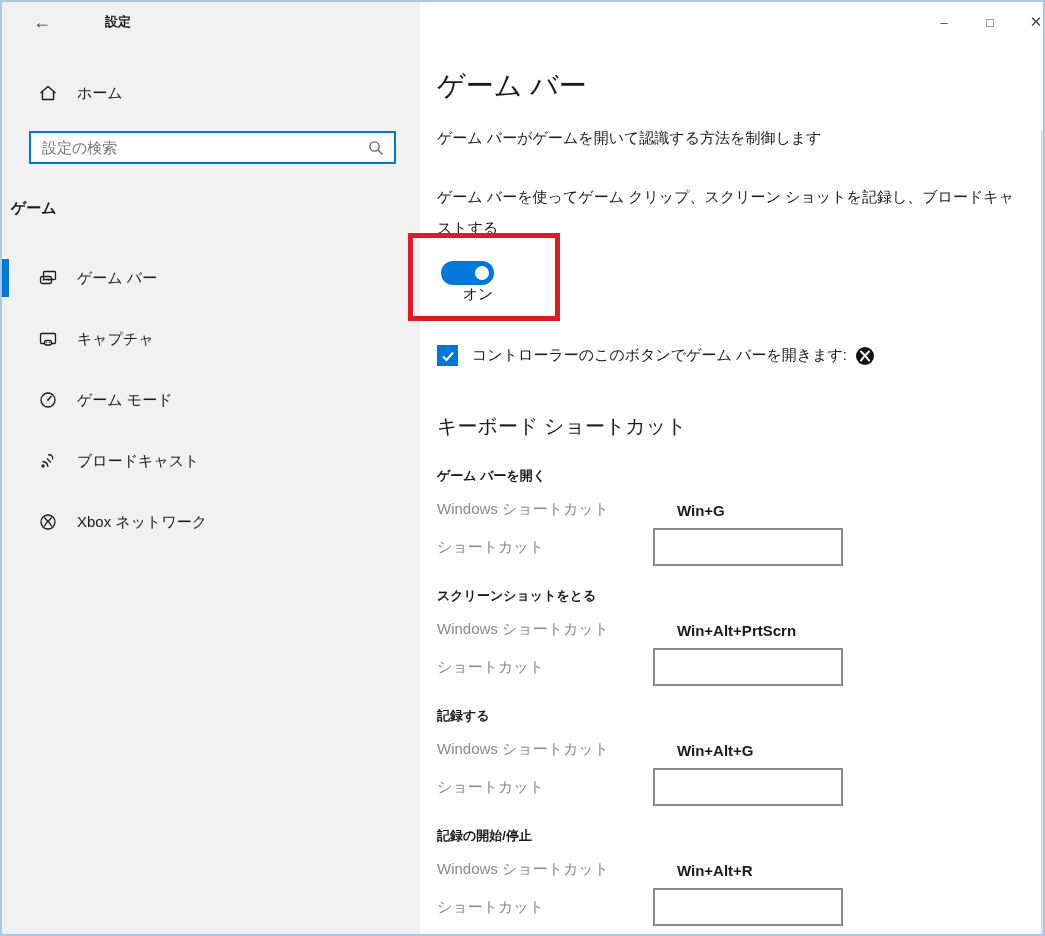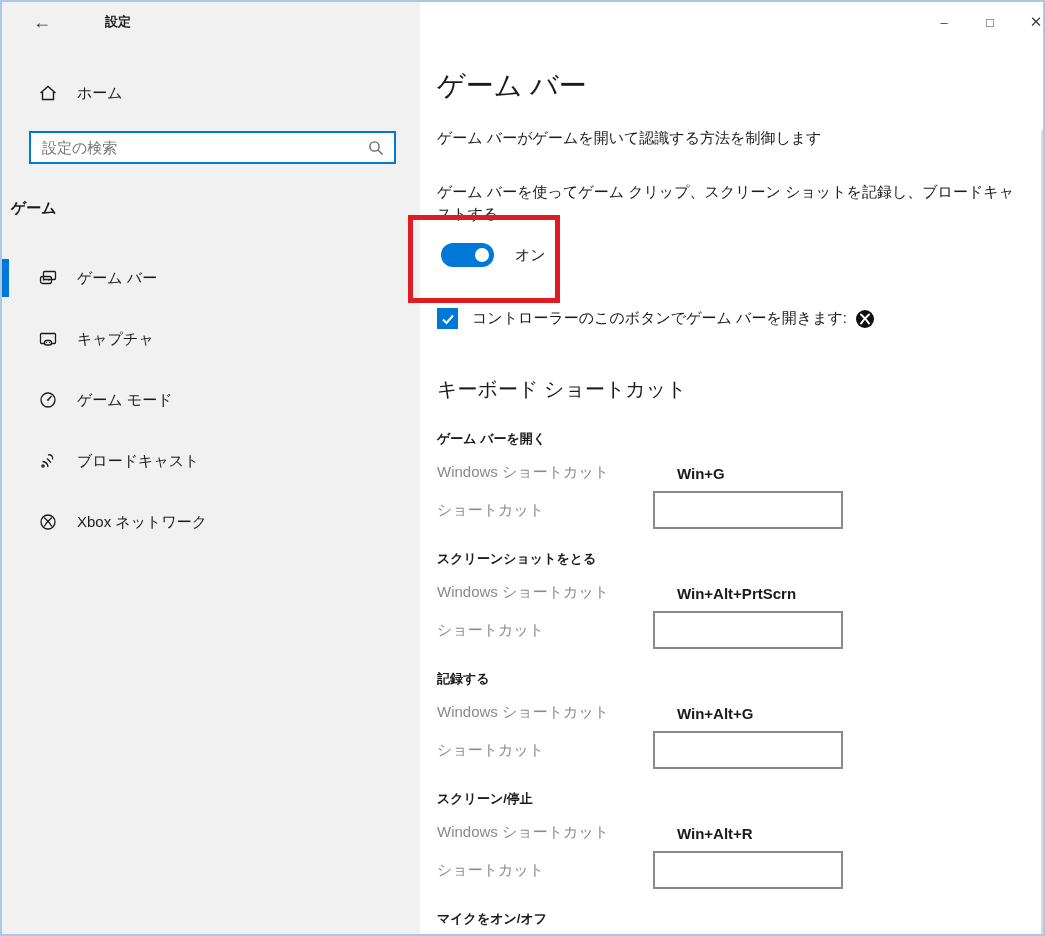--- a/index.html
+++ b/index.html
@@ -31,22 +31,22 @@
   .nav-item .lbl{font-size:15px;}
   
   .right{flex:1;background:#fff;display:flex;flex-direction:column;position:relative;}
   .controls{height:40px;display:flex;justify-content:flex-end;align-items:center;padding-right:8px;}
   .ctrl{width:46px;height:40px;display:flex;align-items:center;justify-content:center;
     font-size:13px;color:#454545;cursor:pointer;}
   .ctrl.close{font-size:15px;}
   .main{flex:1;padding:25px 40px 0 17px;position:relative;}
   .page-title{font-size:28px;font-weight:300;margin:0 0 24px 0;}
   .subtitle{font-size:15px;margin:0 0 33px 0;}
-  .toggle-label{font-size:15px;line-height:22px;width:590px;margin:0 0 18px 0;}
-  .toggle-row{position:relative;display:flex;align-items:center;margin:0 0 41px 4px;width:max-content;}
+  .toggle-label{font-size:15px;line-height:31px;width:590px;margin:0 0 18px 0;}
+  .toggle-row{position:relative;display:flex;align-items:center;margin:0 0 41px 4px;width:max-content;flex-direction:column;}
   .hl-box{position:absolute;left:-33px;top:-28px;width:152px;height:88px;box-sizing:border-box;
     border:5px solid #df1c24;pointer-events:none;z-index:10;}
   .toggle{width:53px;height:24px;border-radius:12px;background:#0078d7;position:relative;cursor:pointer;}
   .knob{position:absolute;right:5px;top:5px;width:14px;height:14px;border-radius:50%;background:#fff;}
   .toggle-state{margin-left:21px;font-size:15px;}
   .check-row{display:flex;align-items:center;margin:0 0 47px 0;}
   .checkbox{width:21px;height:21px;background:#0078d7;display:flex;align-items:center;
     justify-content:center;margin-right:14px;cursor:pointer;flex-shrink:0;}
   .check-label{font-size:15px;}
   .xbox-glyph{margin-left:8px;display:flex;align-items:center;}
@@ -234,21 +234,21 @@
           <span class="lab">Windows ショートカット</span>
           <span class="val">Win+Alt+G</span>
         </div>
         <div class="irow">
           <span class="lab">ショートカット</span>
           <input type="text" value="" style="">
         </div>
       </div>
 
       <div class="group">
-        <div class="group-title">スクリーン/停止</div>
+        <div class="group-title">記録の開始/停止</div>
         <div class="srow">
           <span class="lab">Windows ショートカット</span>
           <span class="val">Win+Alt+R</span>
         </div>
         <div class="irow">
           <span class="lab">ショートカット</span>
           <input type="text" value="" style="">
         </div>
       </div>
 

